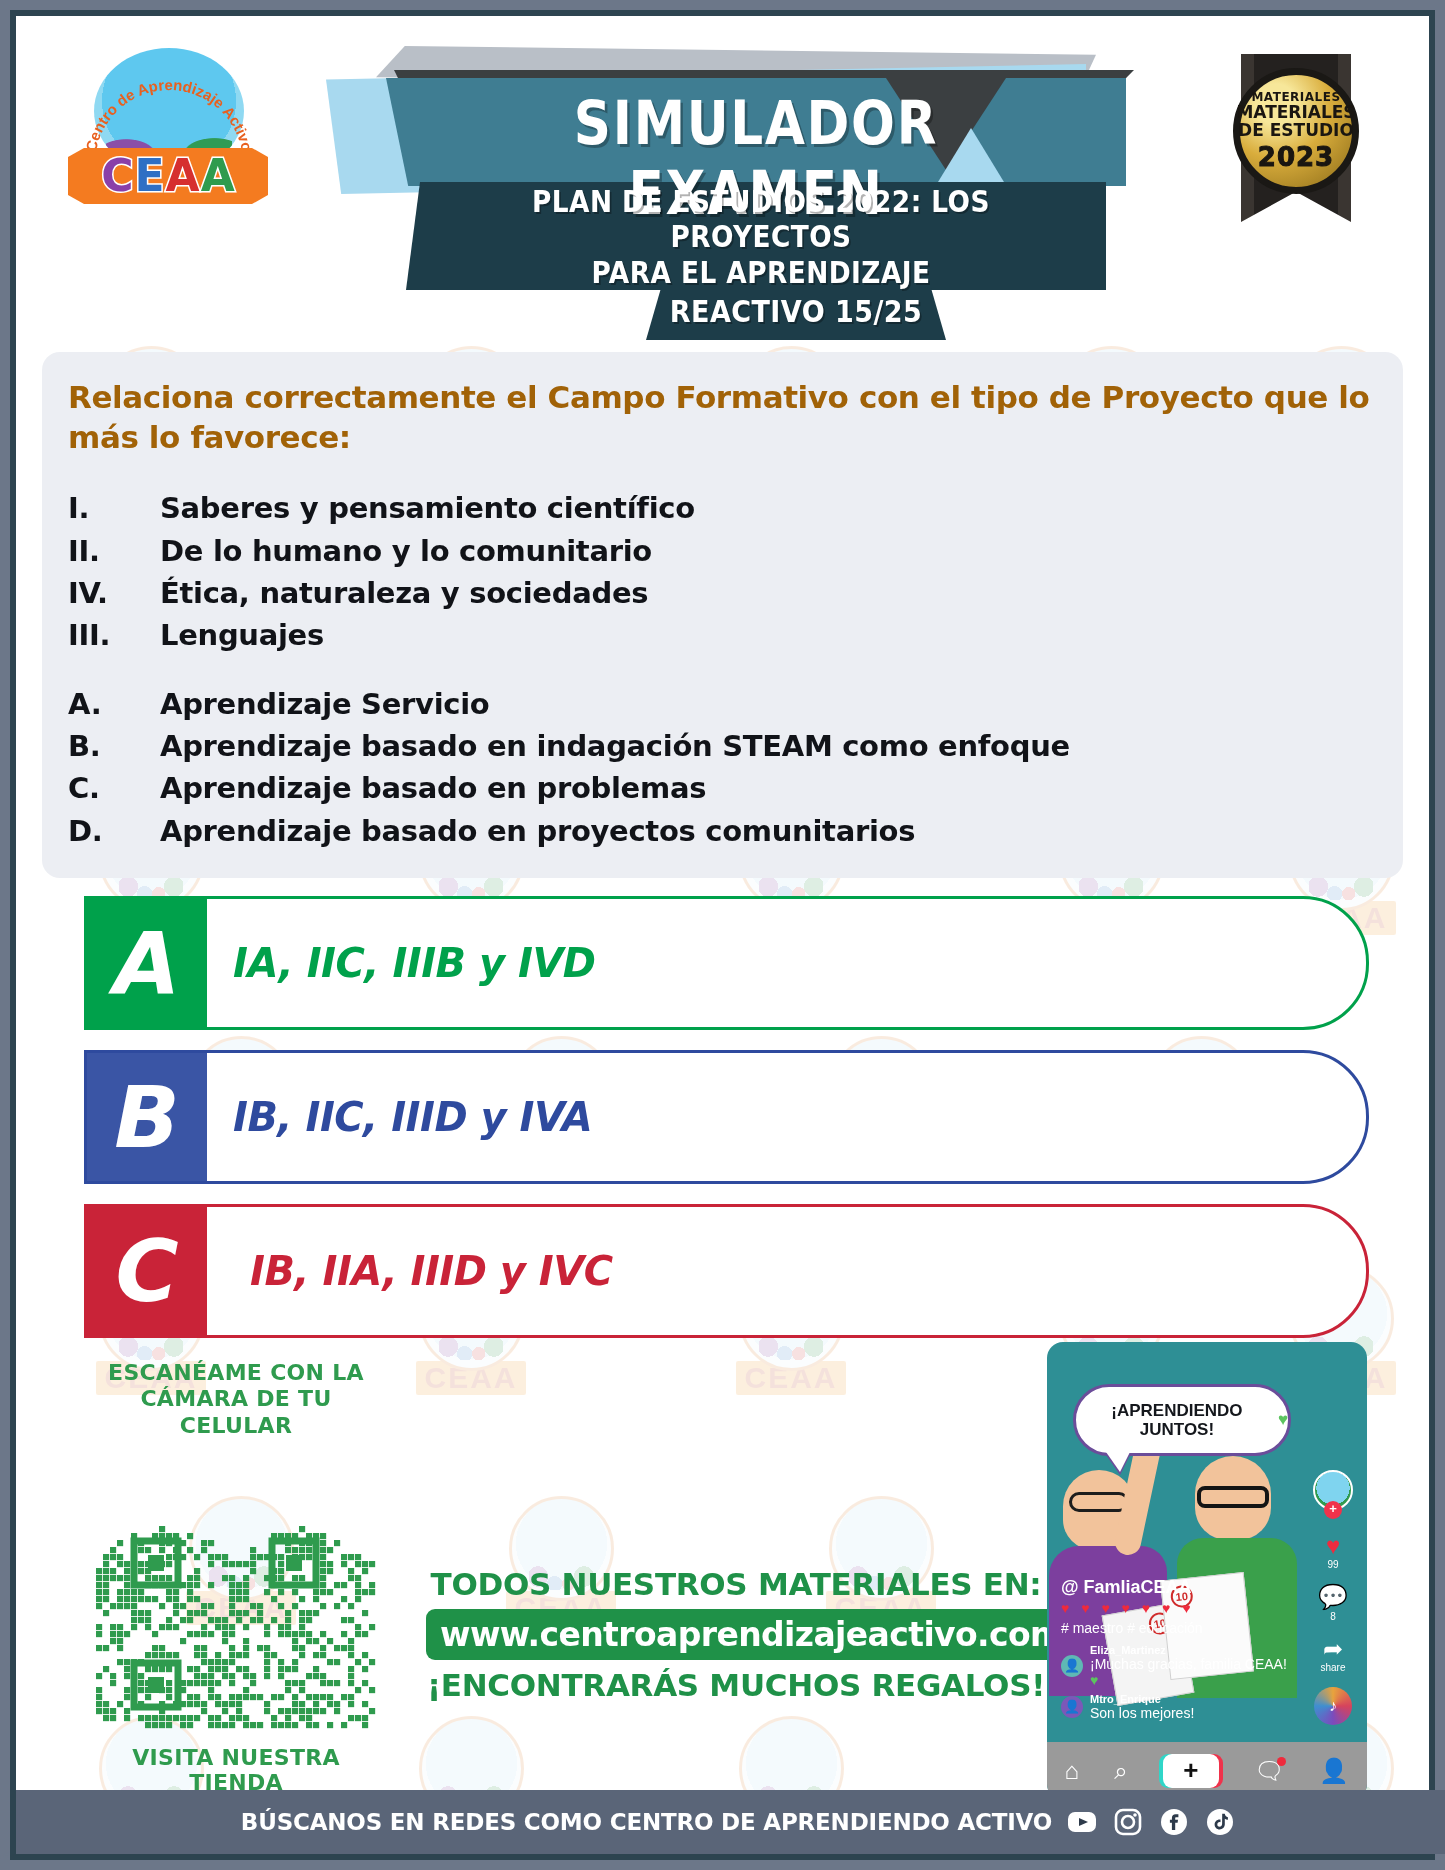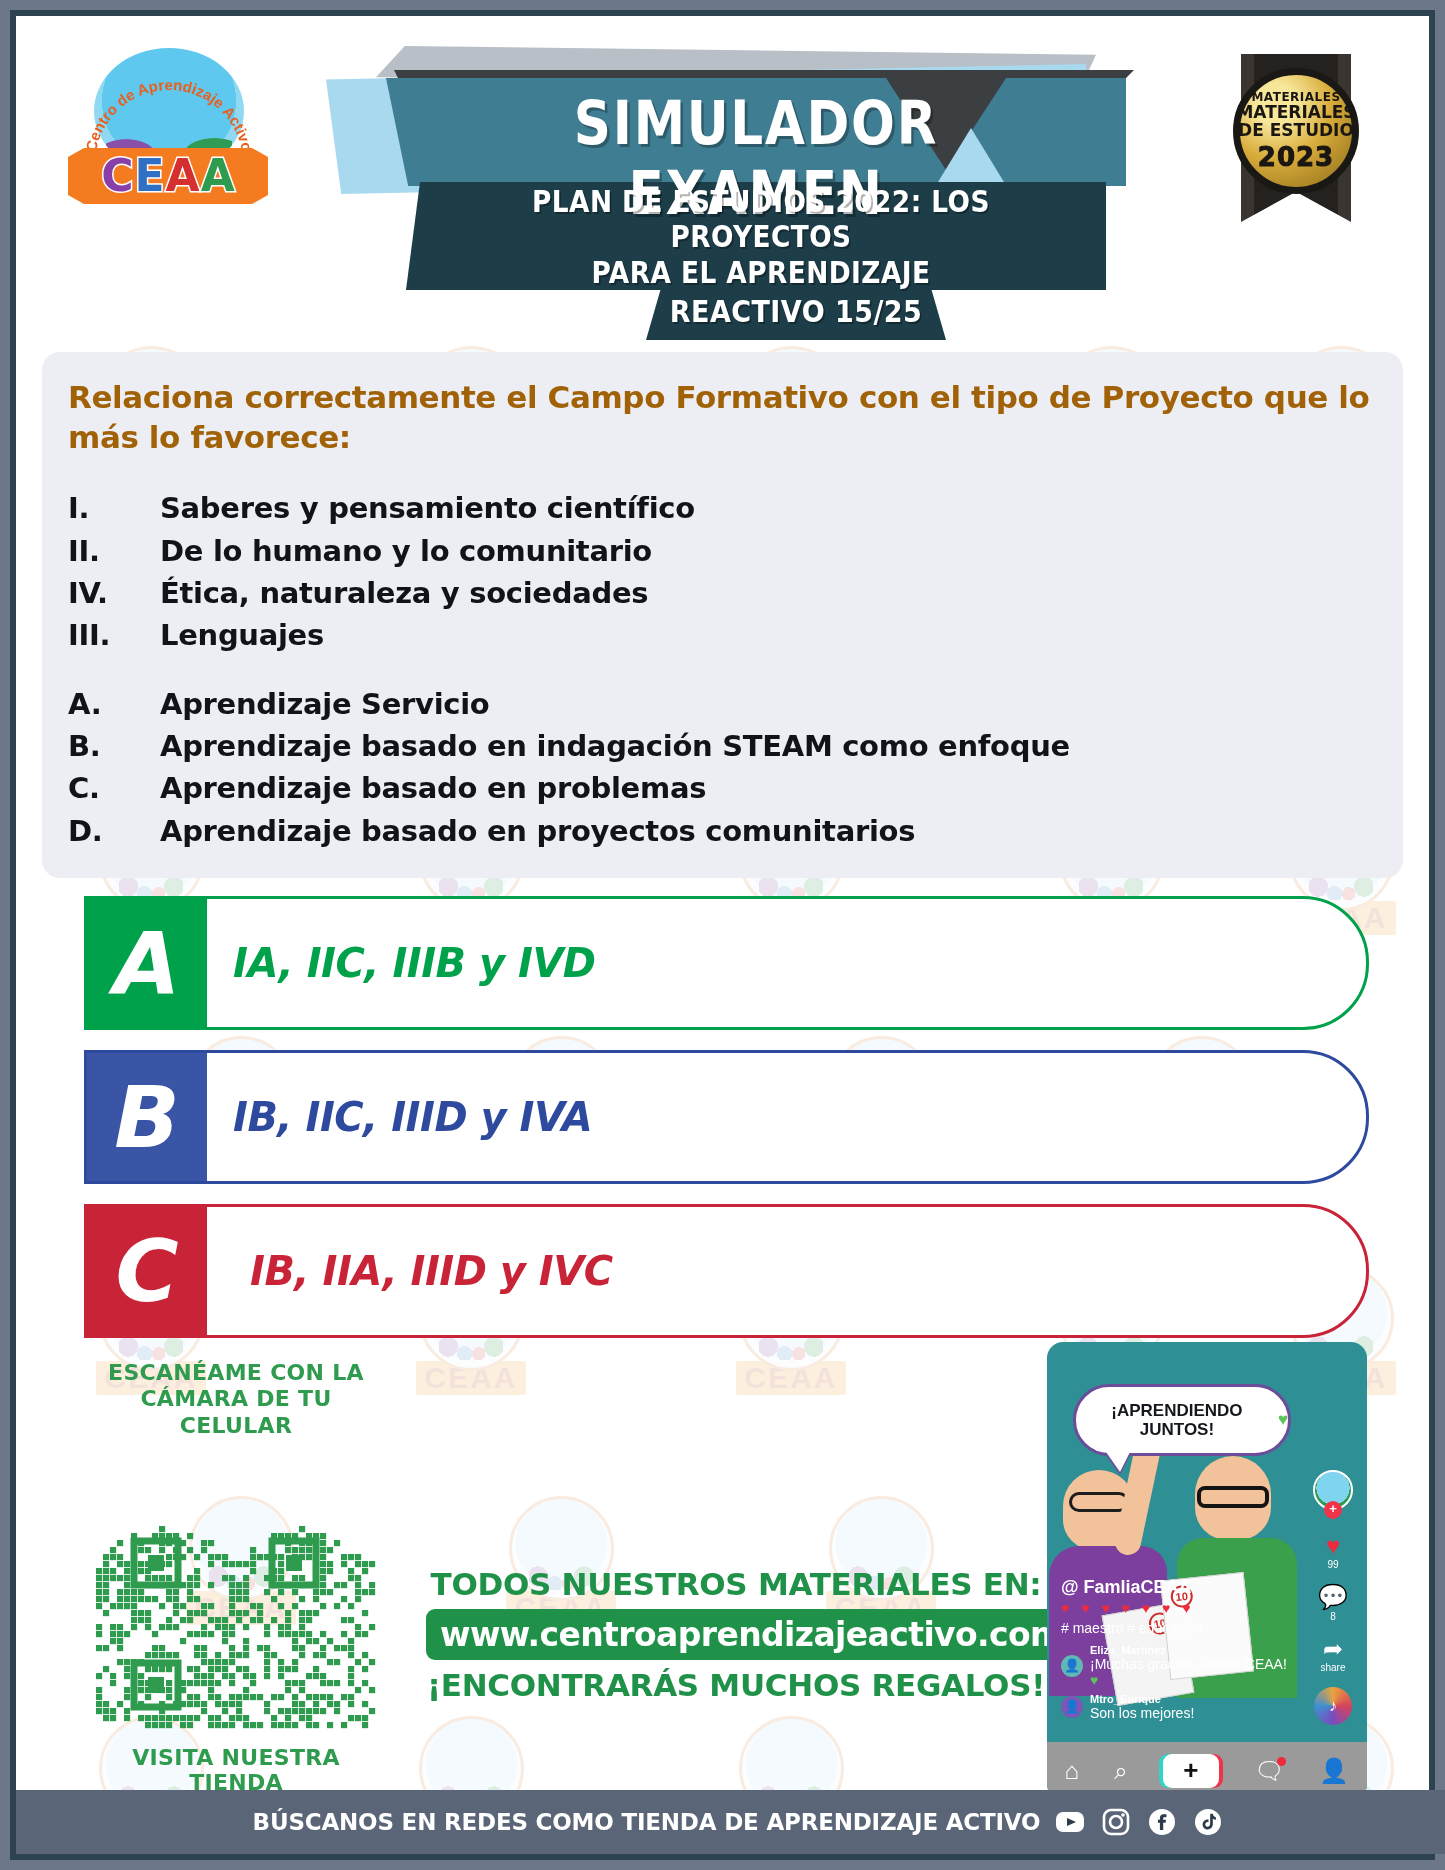--- a/index.html
+++ b/index.html
@@ -1056,21 +1056,21 @@
           <span>⌂</span>
           <span>⌕</span>
           <span class="sp-plus">+</span>
           <span class="sp-badge">🗨</span>
           <span>👤</span>
         </div>
       </div>
     </div>
 
     <div class="footer">
-      <span class="f-text">BÚSCANOS EN REDES COMO TIENDA DE APRENDIZAJE ACTIVO</span>
+      <span class="f-text">BÚSCANOS EN REDES COMO CENTRO DE APRENDIENDO ACTIVO</span>
       <span class="f-icon">
         <svg width="30" height="30" viewBox="0 0 30 30">
             <rect x="1" y="5" width="28" height="20" rx="7" fill="#fff"></rect>
             <polygon points="12,11 21,15 12,19" fill="#2d3a4a"></polygon>
           </svg>
       </span>
       <span class="f-icon">
         <svg width="30" height="30" viewBox="0 0 30 30">
             <rect x="3" y="3" width="24" height="24" rx="7" fill="none" stroke="#fff" stroke-width="2.6"></rect>
             <circle cx="15" cy="15" r="6" fill="none" stroke="#fff" stroke-width="2.6"></circle>

